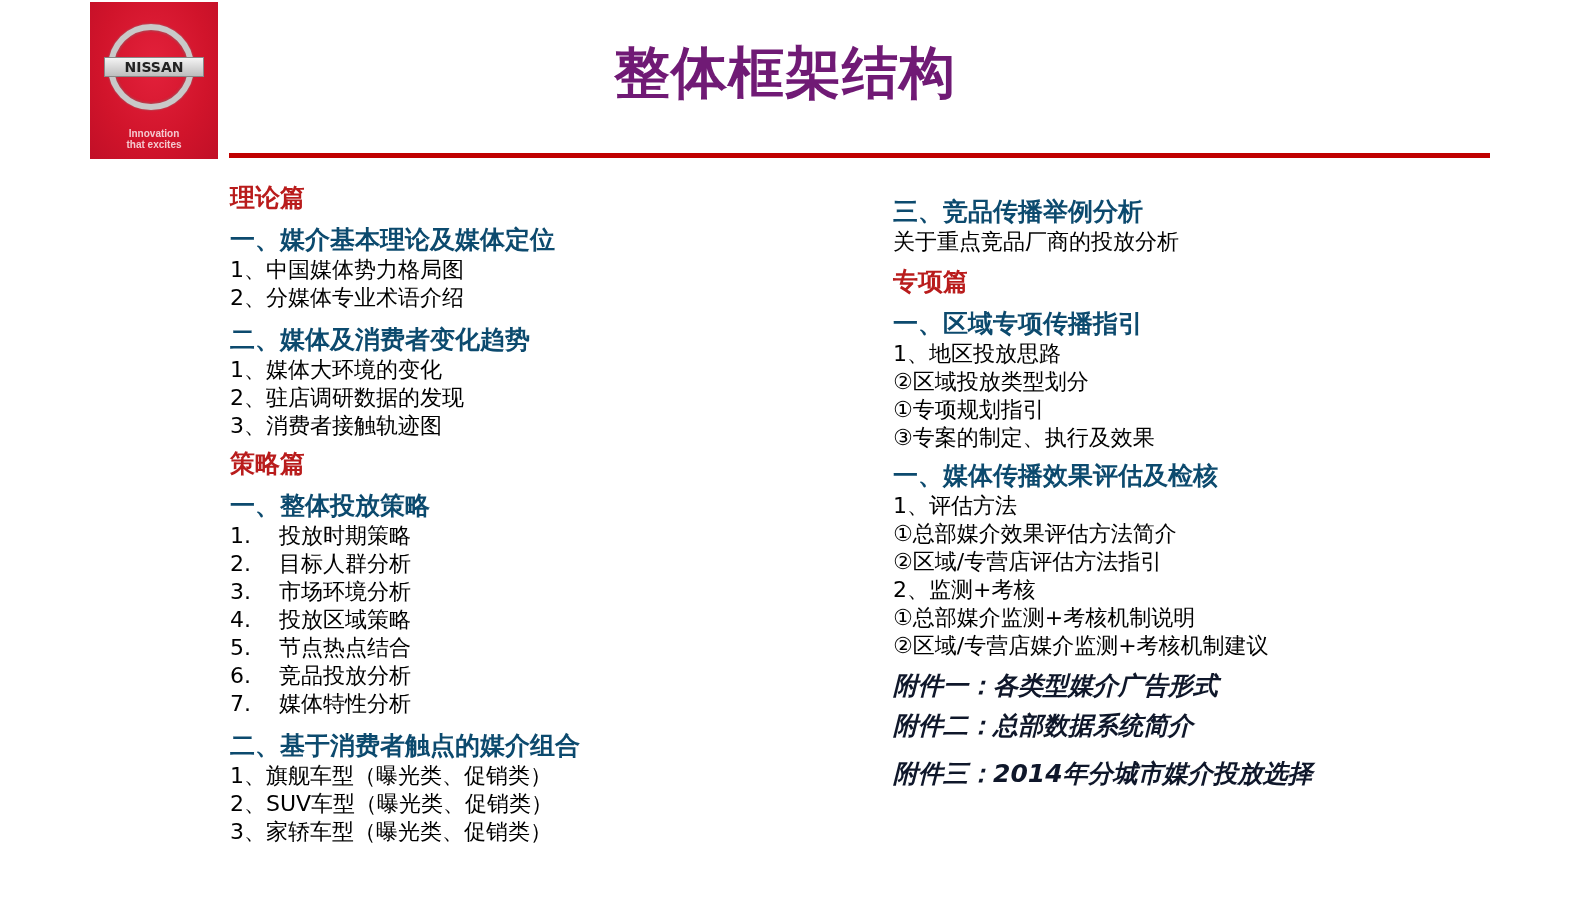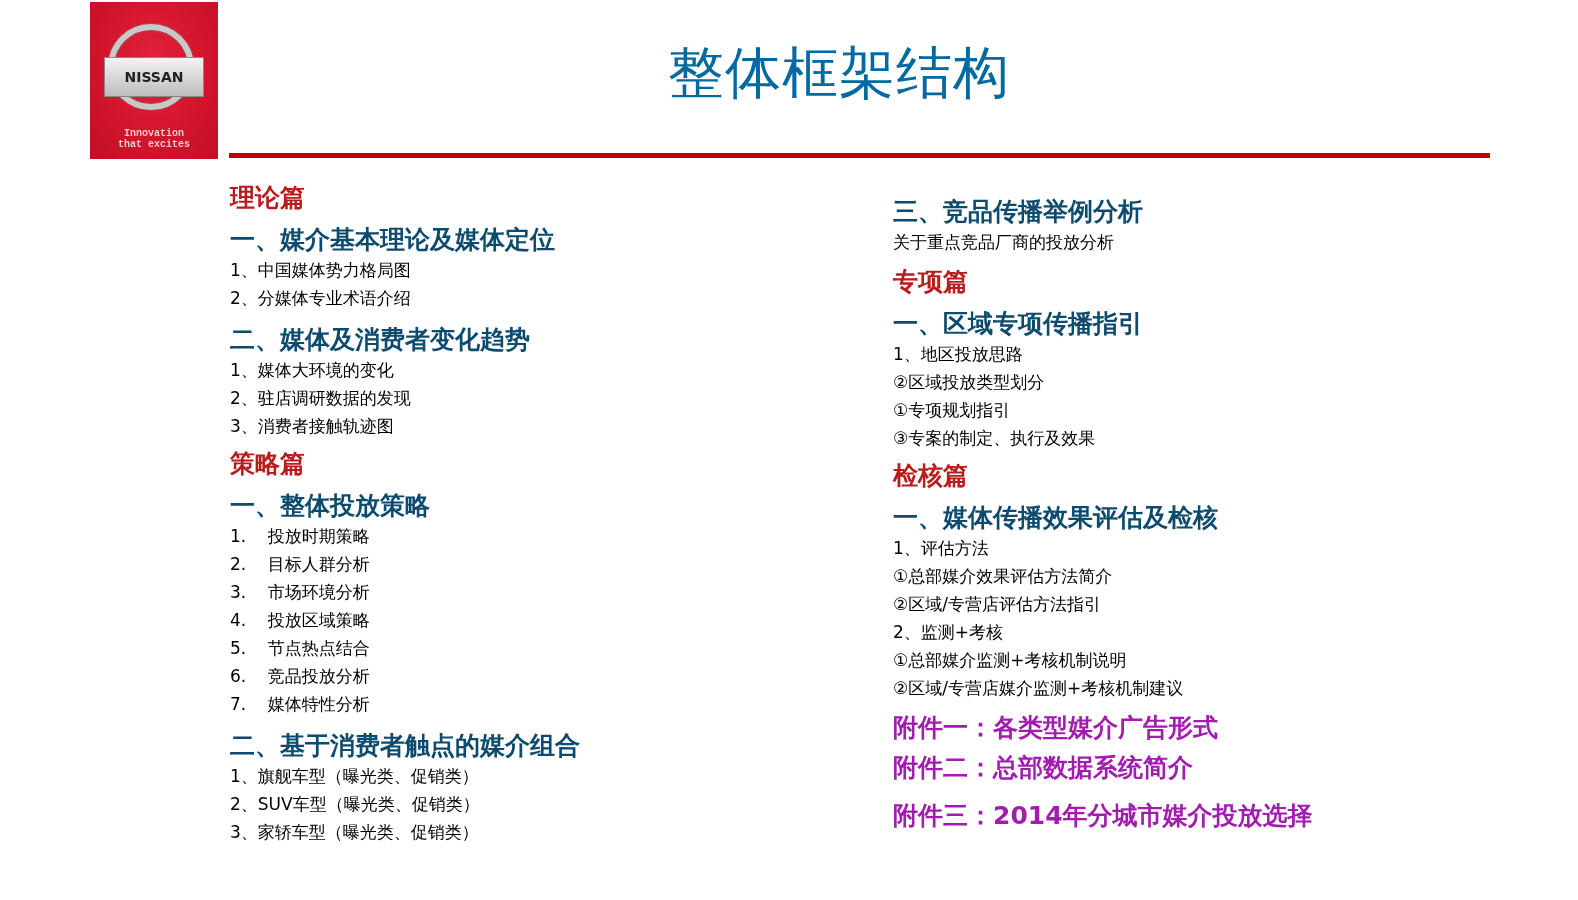--- a/index.html
+++ b/index.html
@@ -4,42 +4,42 @@
 <style>
   html, body { margin: 0; padding: 0; background: #ffffff; }
   body { width: 1578px; height: 900px; position: relative; overflow: hidden;
          font-family: "DejaVu Sans", "Liberation Sans", sans-serif; color: #111; }
 
   .logo { position: absolute; left: 90px; top: 2px; width: 128px; height: 157px;
           background: radial-gradient(ellipse at 50% 40%, #e3213b 0%, #d1142b 60%, #c10f27 100%); }
   .logo-ring { position: absolute; left: 18px; top: 22px; width: 86px; height: 86px; border-radius: 50%;
                border: 6px solid #c9c9c9; box-sizing: border-box;
                box-shadow: inset 0 0 3px #777, 0 0 2px #888; }
-  .logo-bar { position: absolute; left: 14px; top: 55px; width: 100px; height: 40px;
+  .logo-bar { position: absolute; left: 14px; top: 55px; width: 100px; height: 20px;
               background: linear-gradient(#f4f4f4, #bdbdbd); border: 1px solid #888; box-sizing: border-box;
               display: flex; align-items: center; justify-content: center; }
   .logo-bar span { font-family: "DejaVu Sans", sans-serif; font-weight: bold; font-size: 14px; color: #222; letter-spacing: 0px; }
   .logo-tag { position: absolute; left: 0; width: 128px; text-align: center; color: #f4c9cf;
-              font-family: Liberation Mono, monospace; font-weight: bold; font-size: 10px; line-height: 11px; }
+              font-family: Liberation Sans, sans-serif; font-weight: bold; font-size: 10px; line-height: 11px; }
   .logo-tag.l1 { top: 126px; }
   .logo-tag.l2 { top: 137px; }
 
-  .title { position: absolute; left: 560px; top: 38px; width: 450px; text-align: right;
-           font-size: 56px; font-weight: normal; line-height: 70px; color: #0369a1; letter-spacing: 1px; }
+  .title { position: absolute; left: 560px; top: 38px; width: 450px; text-align: center;
+           font-size: 56px; font-weight: bold; line-height: 70px; color: #701a75; letter-spacing: 1px; }
 
   .rule { position: absolute; left: 229px; top: 153px; width: 1261px; height: 5px; background: #c00000; }
 
   .col { position: absolute; }
   .col.left { left: 230px; top: 180px; }
   .col.right { left: 893px; top: 196px; }
 
   .sec { color: #b91c1c; font-weight: bold; font-size: 25px; line-height: 36px; }
   .h { font-weight: bold; font-size: 25px; line-height: 32px; color: #0c4a6e; }
-  .it { font-size: 17px; line-height: 28px; color: #000; white-space: pre; }
-  .ann { color: #a21caf; font-weight: bold; font-size: 25px; line-height: 36px; }
+  .it { font-size: 22px; line-height: 28px; color: #000; white-space: pre; }
+  .ann { color: #0f172a; font-weight: bold; font-size: 25px; line-height: 36px; font-style: italic; }
   .gap-m { height: 8px; }
   .gap-l { height: 12px; }
 </style>
 </head>
 <body>
 
 <div class="logo">
   <div class="logo-ring"></div>
   <div class="logo-bar">
     <span>NISSAN</span>
@@ -85,21 +85,20 @@
   <div class="it">关于重点竞品厂商的投放分析</div>
 
   <div class="sec" style="margin-top:8px">专项篇</div>
   <div class="gap-m"></div>
   <div class="h">一、区域专项传播指引</div>
   <div class="it">1、地区投放思路</div>
   <div class="it">②区域投放类型划分</div>
   <div class="it">①专项规划指引</div>
   <div class="it">③专案的制定、执行及效果</div>
 
-  <div class="sec" style="margin-top:6px">检核篇</div>
   <div class="gap-m"></div>
   <div class="h">一、媒体传播效果评估及检核</div>
   <div class="it">1、评估方法</div>
   <div class="it">①总部媒介效果评估方法简介</div>
   <div class="it">②区域/专营店评估方法指引</div>
   <div class="it">2、监测+考核</div>
   <div class="it">①总部媒介监测+考核机制说明</div>
   <div class="it">②区域/专营店媒介监测+考核机制建议</div>
 
   <div class="ann" style="margin-top:8px">附件一：各类型媒介广告形式</div>

